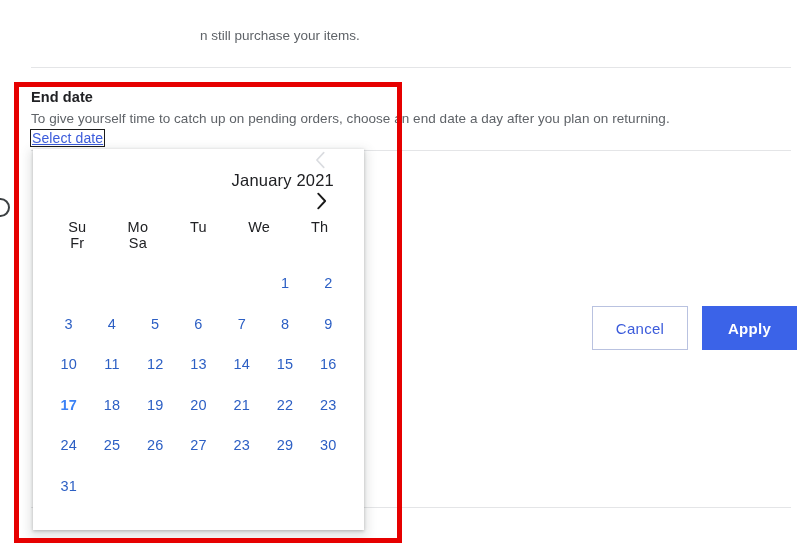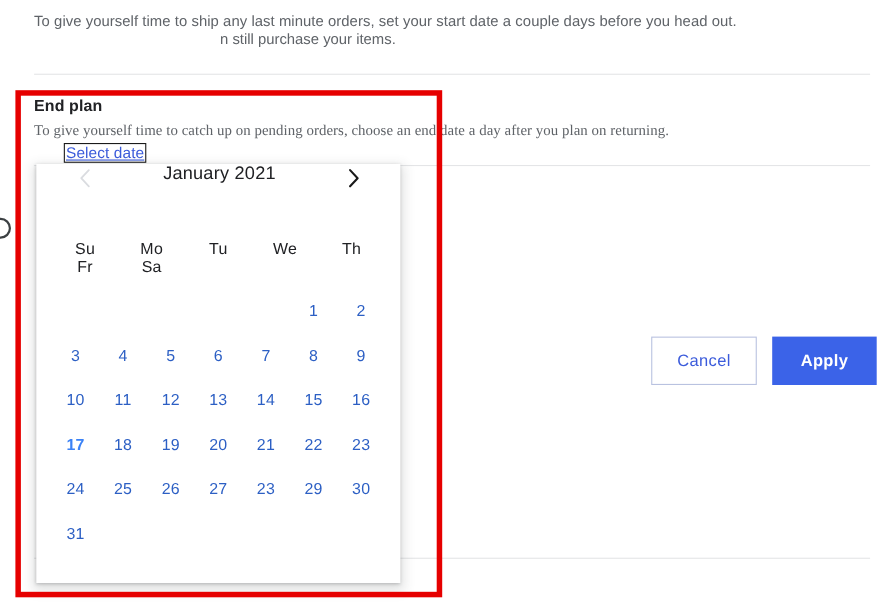--- a/index.html
+++ b/index.html
@@ -63,28 +63,27 @@
   #divider-2 { top: 150px; }
   #divider-3 { top: 507px; }
 
   
   #end-block {
     position: absolute;
     left: 31px;
     top: 89px;
     width: 700px;
   }
-  #end-block .section-desc { margin-top: 6px; font-family: Liberation Serif, serif; }
+  #end-block .section-desc { margin-top: 6px; }
 
   #select-date-link {
     margin-top: 4px;
     outline: 1.5px solid #1a1a1a;
     outline-offset: 0px;
     padding: 0 1px;
-    margin-left: 28px;
   }
 
   
   #radio-row {
     position: absolute;
     left: -9px;
     top: 198px;
     display: flex;
     align-items: center;
     width: 560px;
@@ -147,23 +146,24 @@
     width: 331px;
     height: 381px;
     background: #ffffff;
     box-shadow: 0 1px 3px rgba(60,64,67,0.30), 0 4px 10px 3px rgba(60,64,67,0.15);
     padding: 0;
   }
 
   #calendar-header {
     height: 62px;
     display: flex;
-    align-items: flex-start;
+    align-items: flex-end;
     justify-content: space-between;
     padding: 0 30px 0 32px;
+    flex-direction: column;
   }
   .chevron {
     width: 26px;
     height: 26px;
     display: flex;
     align-items: center;
     justify-content: center;
     cursor: pointer;
     user-select: none;
   }
@@ -220,27 +220,26 @@
     border: 5px solid #e60000;
     pointer-events: none;
   }
 </style>
 </head>
 <body>
 
 <div id="root">
 
   <div id="start-block">
-    <div class="section-desc">To give yourself time to ship any last minute orders, set your start date a couple days before you head out.</div>
   </div>
 
   <div class="divider" id="divider-1"></div>
 
   <div id="end-block">
-    <div class="section-title">End plan</div>
+    <div class="section-title">End date</div>
     <div class="section-desc">To give yourself time to catch up on pending orders, choose an end date a day after you plan on returning.</div>
     <a class="link" id="select-date-link">Select date</a>
   </div>
 
   <div class="divider" id="divider-2"></div>
 
   <div id="radio-row">
     <span id="radio-circle"></span>
   </div>
   <div id="actions">

